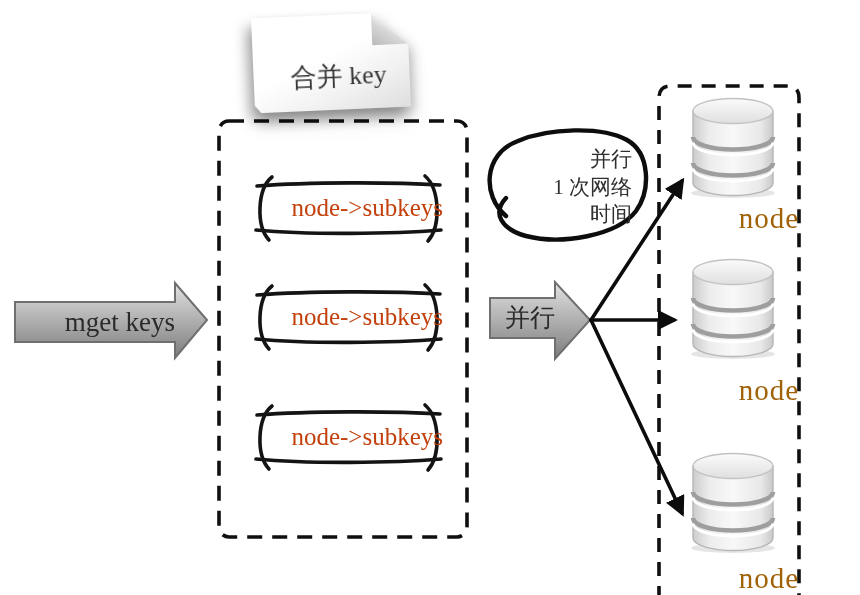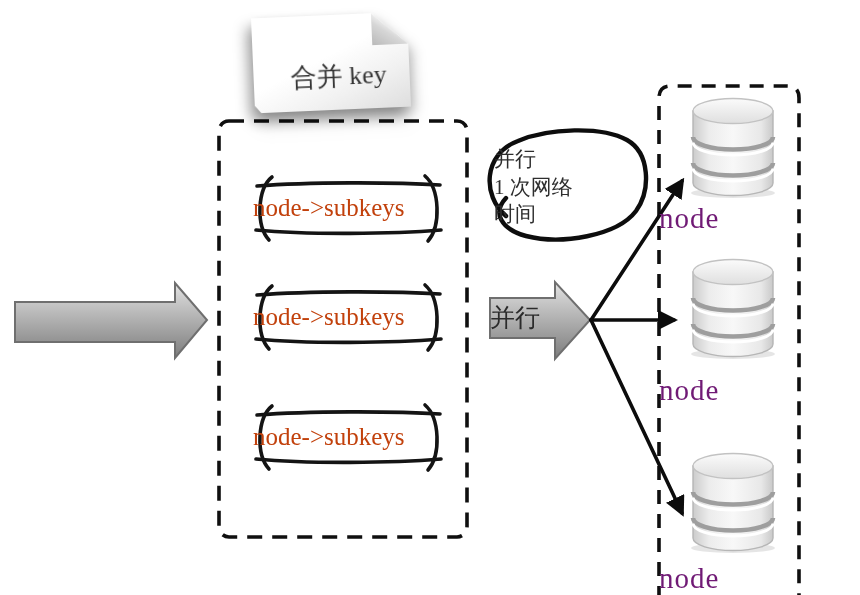--- a/index.html
+++ b/index.html
@@ -10,41 +10,41 @@
     background: #ffffff;
     overflow: hidden;
     font-family: "Liberation Serif", "DejaVu Serif", serif;
     color: #1c1c1c;
   }
   .linework {
     position: absolute;
     left: 0; top: 0;
     width: 860px; height: 595px;
   }
-  .txt { position: absolute; text-align: left; }
+  .txt { position: absolute; text-align: right; }
 
   
   .input-arrow-label {
     left: 15px; top: 302px; width: 160px; height: 40px;
     line-height: 40px; font-size: 27px; color: #2b2b2b;
   }
   .parallel-arrow-label {
     left: 490px; top: 298px; width: 65px; height: 40px;
     line-height: 40px; font-size: 25px; color: #2b2b2b;
   }
   .merge-item-label {
     left: 253px; width: 190px; height: 56px;
     line-height: 56px; font-size: 25px; color: #c2410c;
   }
   .merge-item-label.m0 { top: 180px; }
   .merge-item-label.m1 { top: 289px; }
   .merge-item-label.m2 { top: 409px; }
   .node-label {
     left: 659px; width: 140px; height: 36px;
-    line-height: 36px; font-size: 29px; letter-spacing: 1px; color: #701a75;
+    line-height: 36px; font-size: 29px; letter-spacing: 1px; color: #a16207;
   }
   .node-label.n0 { top: 200px; }
   .node-label.n1 { top: 372px; }
   .node-label.n2 { top: 560px; }
   .annotation-text {
     left: 494px; top: 146px; width: 138px;
     font-size: 21px; line-height: 1.32; color: #2e2e2e;
     white-space: pre-line;
   }
 
@@ -154,20 +154,21 @@
     </g>
   </svg>
 
   <div class="note-wrap">
     <div class="note-body">
       <div class="note-fold"></div>
       <div class="note-text">合并 key</div>
     </div>
   </div>
 
+  <div class="txt input-arrow-label">mget keys</div>
 
   <div class="txt merge-item-label m0">node-&gt;subkeys</div>
   <div class="txt merge-item-label m1">node-&gt;subkeys</div>
   <div class="txt merge-item-label m2">node-&gt;subkeys</div>
 
   <div class="txt parallel-arrow-label">并行</div>
 
   <div class="txt annotation-text">并行
 1 次网络
 时间</div>

